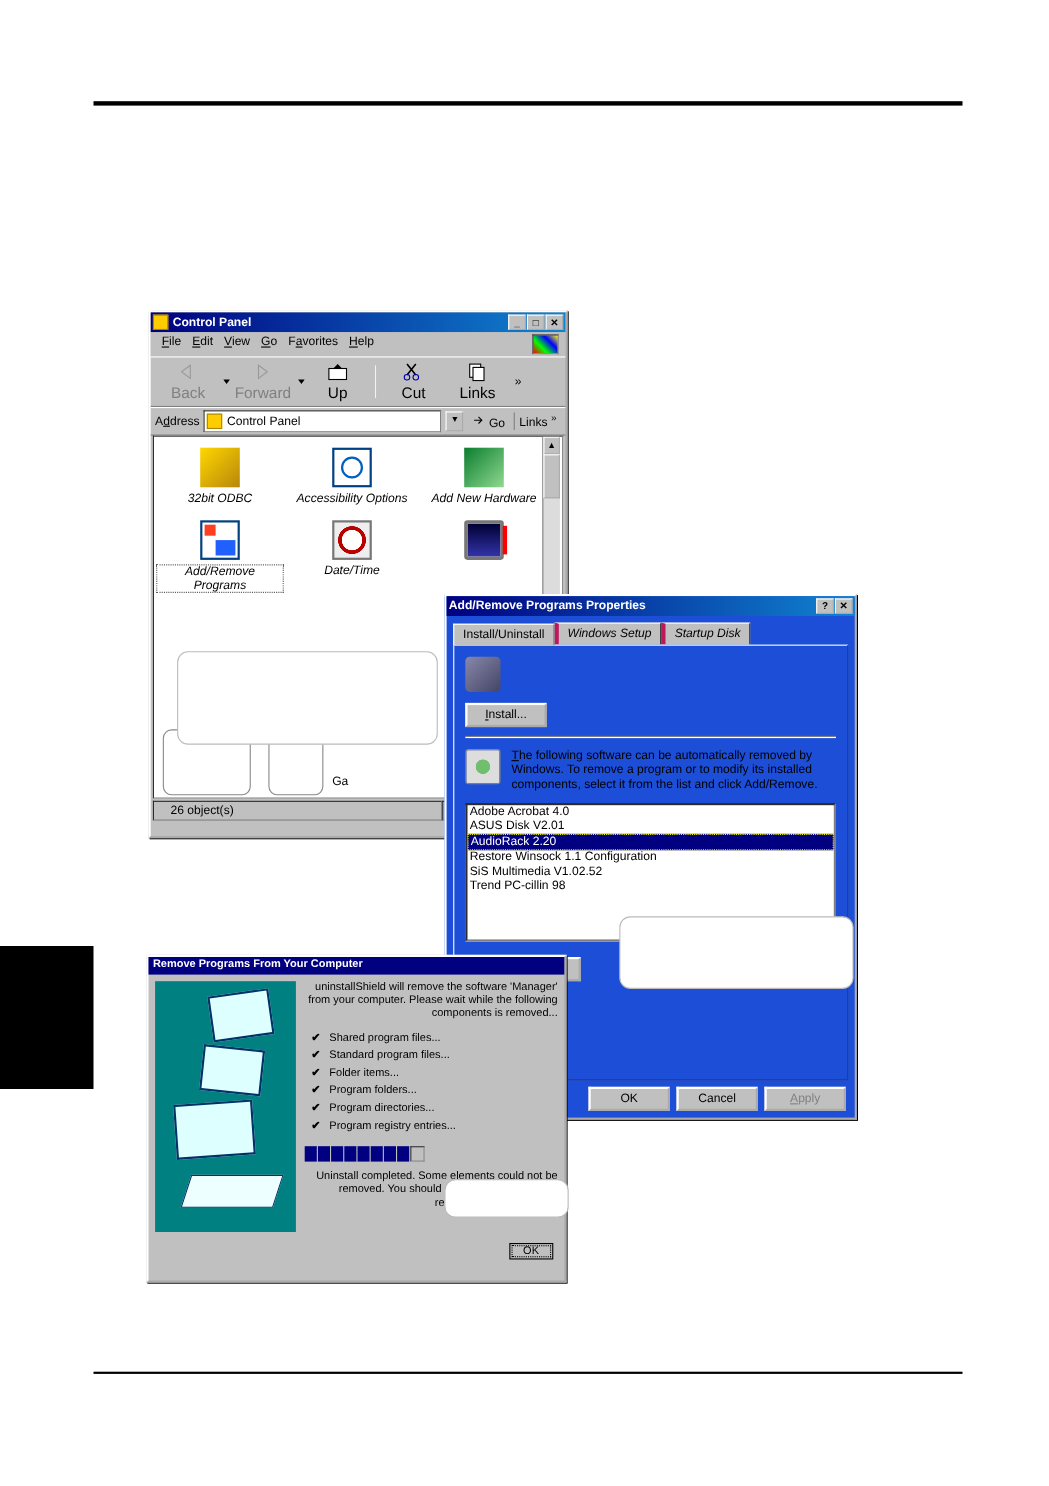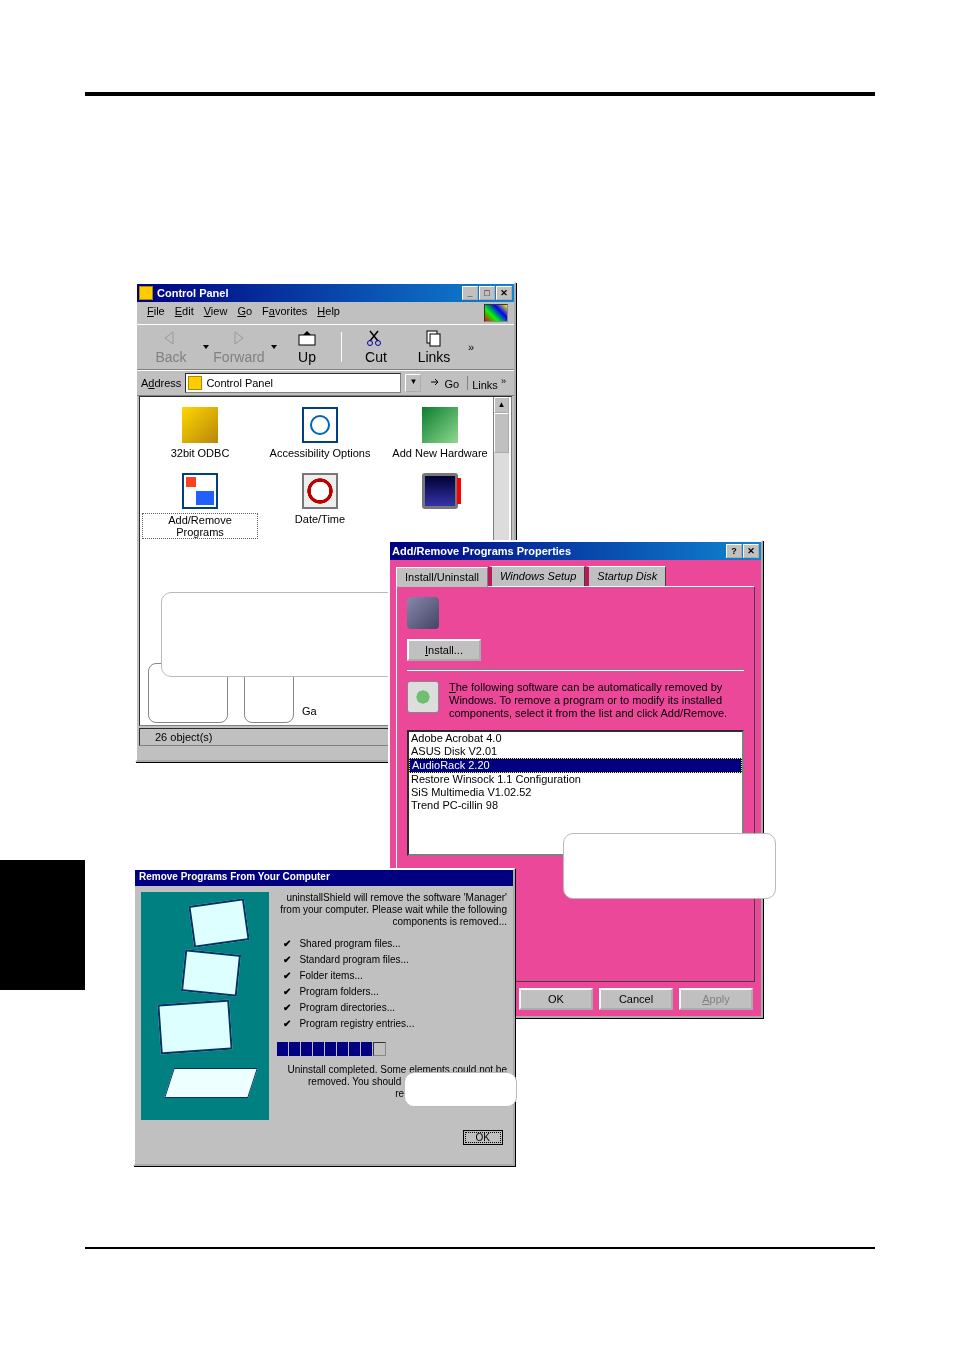--- a/index.html
+++ b/index.html
@@ -47,21 +47,21 @@
   .triangle-down { width:0;height:0;border-left:3px solid transparent;border-right:3px solid transparent;border-top:4px solid #000; display:inline-block; vertical-align:middle; margin-left:2px;}
   .tbtn-sep { width:1px; height:30px; background:#808080; border-right:1px solid #fff; margin:0 4px;}
   .more-arrow{font-size:11px;color:#000;padding:0 4px;}
   .addrbar { display:flex; align-items:center; padding:2px 4px; border-top:1px solid #fff; border-bottom:1px solid #808080; gap:4px;}
   .addr-input { flex:1; display:flex; align-items:center; height:20px; background:#fff; border:1px inset #808080; padding:0 2px; gap:4px;}
   .addr-dd { width:16px; height:18px; background:#c0c0c0; border:1px outset #fff; text-align:center; line-height:14px; font-size:8px;}
   .gobtn { padding:0 4px; }
   .linksbtn { padding:0 4px; border-left:1px solid #808080;}
   .cp-content { background:#fff; height: 330px; border:1px inset #808080; margin:0 2px; overflow:hidden; position:relative;}
   .icon-grid { display:flex; flex-wrap:wrap; padding:6px 0; gap:0; }
-  .desk-icon { width:120px; display:flex; flex-direction:column; align-items:center; text-align:center; padding:4px 2px 10px; font-size:11px; }
+  .desk-icon { width:120px; display:flex; flex-direction:column; align-items:center; text-align:center; padding:4px 2px 10px; font-size:11px;font-style:italic; }
   .desk-icon .di-img { width:36px; height:36px; margin-bottom:4px; }
   .desk-icon.sel .di-lbl { border:1px dotted #606060; background:#fff; padding:0 2px;}
   .truncated-row { position:absolute; left:0; bottom:2px; display:flex; align-items:flex-start;}
   .partial-icon { width:80px; height:60px; border:1px solid #888; border-radius:8px; margin:12px 8px 0; background:#fff; position:relative;}
   .partial-inner { position:absolute; left:18px; top:-10px; width:24px; height:16px; background:#ffd040; border-radius:3px;}
   .partial-inner2 { position:absolute; left:64px; top:-10px; width:32px; height:20px; background:#ffd76a; border-radius:2px 2px 0 0; border:1px solid #b8860b;}
   .cp-scrollbar { position:absolute; right:2px; top:0; bottom:0; width:16px; background:#dcdcdc; border-left:1px solid #808080;}
   .sb-btn{height:16px;background:#c0c0c0;border:1px outset #fff;text-align:center;font-size:8px;line-height:14px;}
   .sb-thumb{height:40px;background:#c0c0c0;border:1px outset #fff;}
   .statusbar { display:flex; margin:2px; }
@@ -76,23 +76,23 @@
   .ico-addrem{background:#fff;border:2px solid #004080;position:relative;}
   .ico-addrem::before{content:"";position:absolute;left:2px;top:2px;width:10px;height:10px;background:#ff4020;}
   .ico-addrem::after{content:"";position:absolute;right:2px;bottom:2px;width:18px;height:14px;background:#2060ff;}
   .ico-date{background:radial-gradient(circle,#fff 40%,#b00 42%,#b00 55%,transparent 57%),#eee;border:2px solid #777;}
   .ico-disp{background:linear-gradient(#003,#33a);border:3px solid #777;border-radius:3px;position:relative;}
   .ico-disp::after{content:"";position:absolute;right:-6px;top:2px;bottom:2px;width:4px;background:#f00;}
 
   
   .props-window {
     position:absolute;
-    left:388px; top:540px;
+    left:404px; top:540px;
     width:375px; height:478px;
-    background:#ec4899;
+    background:#1d4ed8;
     border:2px outset #fff;
     box-shadow:1px 1px 0 #000;
   }
   .props-title {
     height:18px; background:linear-gradient(to right,#000080,#1084d0);
     display:flex; align-items:center; justify-content:space-between;
     padding:0 2px; color:#fff; font-weight:bold;
   }
   .tabs { display:flex; padding:6px 6px 0; }
   .tab { padding:3px 8px; background:#c0c0c0; border:1px solid #808080; border-bottom:none; margin-right:0; position:relative; font-size:11px;}

